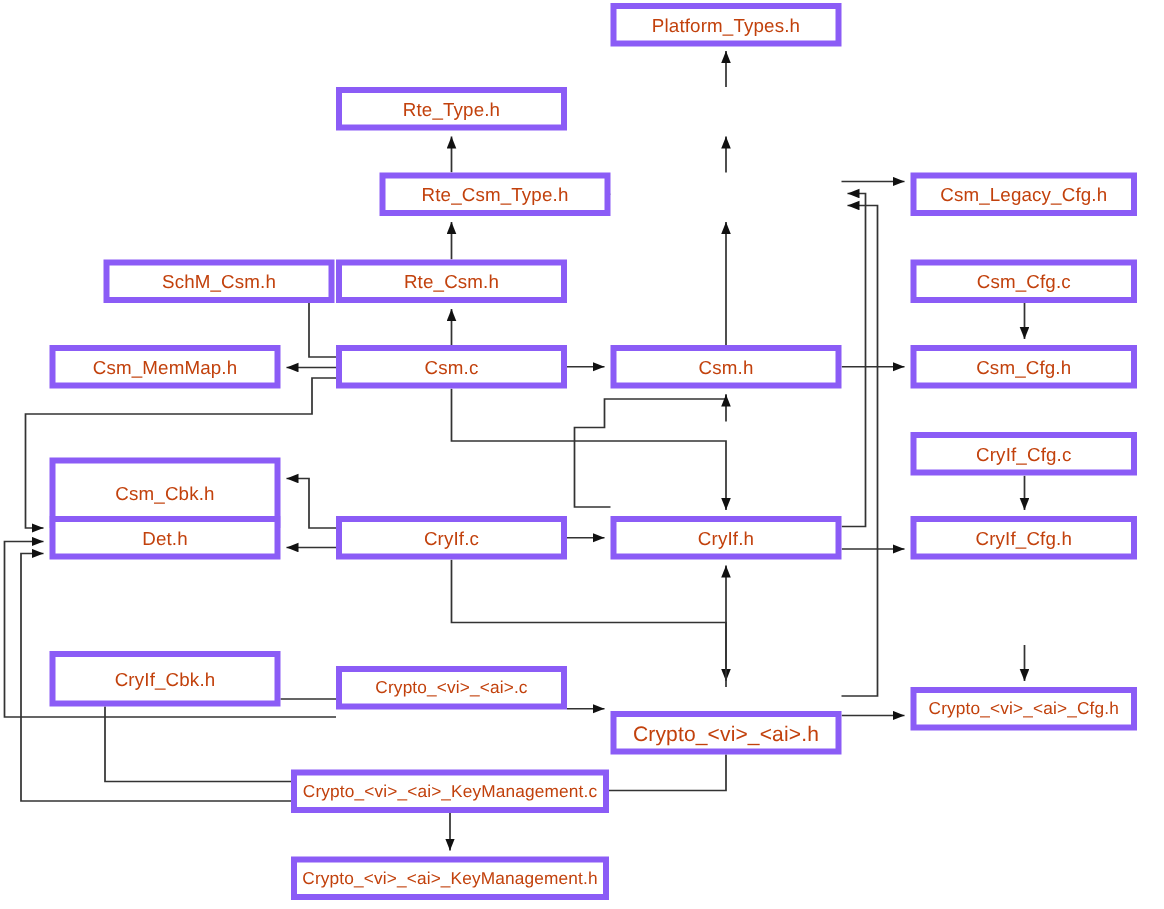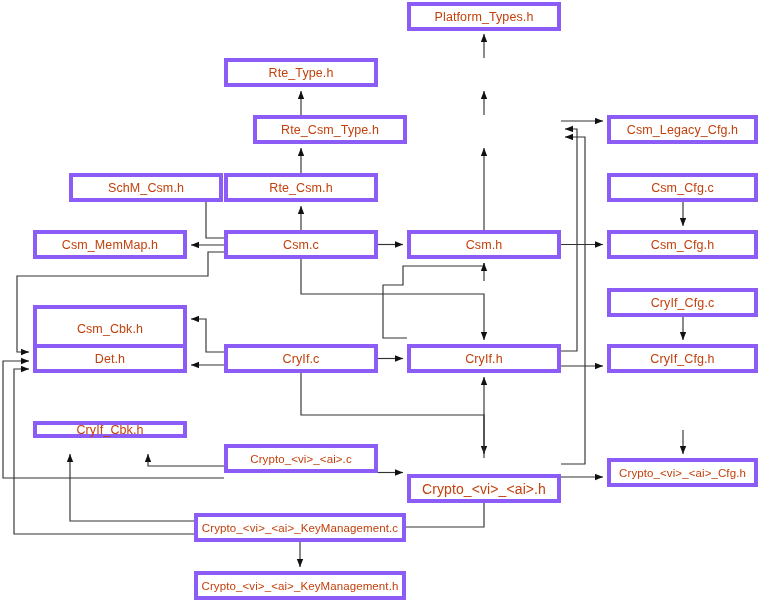--- a/index.html
+++ b/index.html
@@ -161,21 +161,21 @@
     </div>
 
   <div class="node-box" style="left:407px;top:344px;width:154px;height:29px;">
     <span class="node-label">CryIf.h</span>
     </div>
 
   <div class="node-box" style="left:607px;top:344px;width:151px;height:29px;">
     <span class="node-label">CryIf_Cfg.h</span>
     </div>
 
-  <div class="node-box" style="left:33px;top:421px;width:154px;height:17px;text-align:center;">
+  <div class="node-box" style="left:33px;top:434px;width:154px;height:37px;text-align:center;">
     <span class="node-label">CryIf_Cbk.h</span>
     </div>
 
 
   <div class="node-box" style="left:224px;top:444px;width:154px;height:29px;font-size:11.5px;">
     <span class="node-label">Crypto_&lt;vi&gt;_&lt;ai&gt;.c</span>
     </div>
 
   <div class="node-box" style="left:407px;top:458px;width:154px;height:29px;font-size:14px;margin-top:16px;">
     <span class="node-label">Crypto_&lt;vi&gt;_&lt;ai&gt;.h</span>

